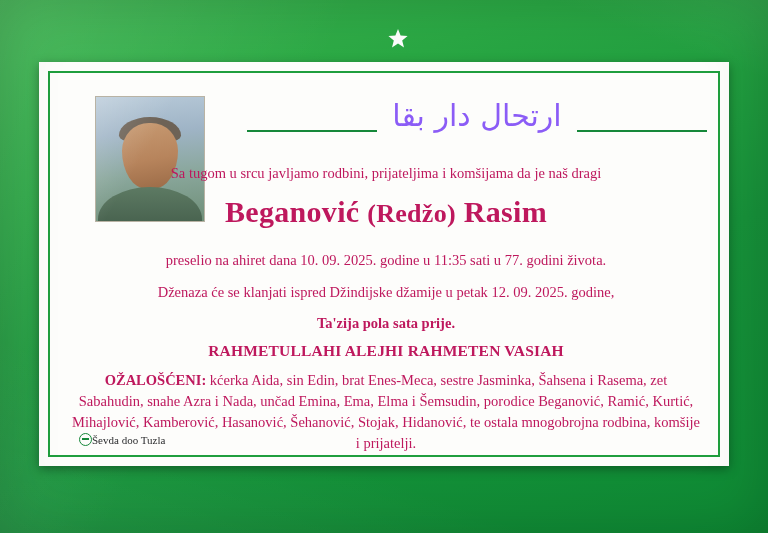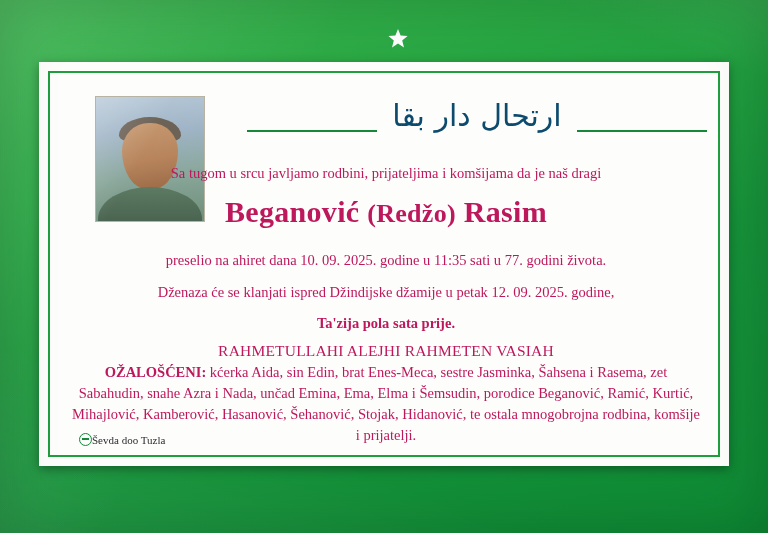--- a/index.html
+++ b/index.html
@@ -127,21 +127,21 @@
     background: linear-gradient(120deg, rgba(255,255,255,0.22) 0%, rgba(255,255,255,0) 45%);
   }
 
   
   .arabic {
     position: absolute;
     left: 170px;
     top: 20px;
     width: 500px;
     text-align: center;
-    color: #0c4a6e;
+    color: #8b5cf6;
     font-size: 30px;
     font-family: "DejaVu Sans", sans-serif;
     letter-spacing: 1px;
     direction: rtl;
     white-space: nowrap;
   }
   .arabic-rule {
     position: absolute;
     top: 52px;
     height: 2px;
@@ -179,23 +179,23 @@
     line-height: 1.42;
     margin: 12px;
   }
   .tazija {
     font-size: 14.5px;
     font-weight: bold;
     margin: 0 0 10px 0;
   }
   .rahmet {
     font-size: 15.5px;
-    font-weight: normal;
+    font-weight: bold;
     letter-spacing: 0.2px;
-    margin: 8px 0 2px 0;
+    margin: 8px 0 10px 0;
   }
   .mourners {
     font-size: 14.5px;
     line-height: 1.45;
     margin: 0;
   }
   .mourners .b { font-weight: bold; }
 
   
   .footer {

